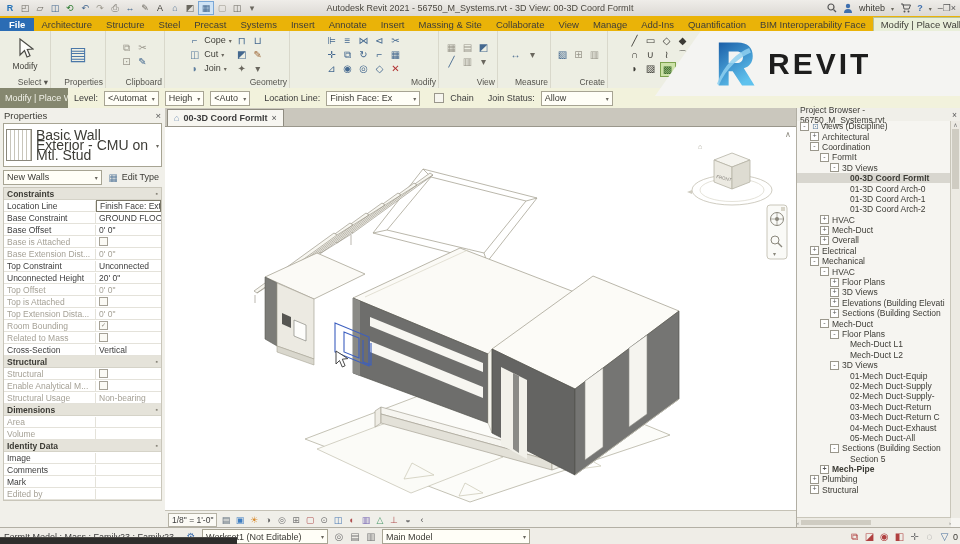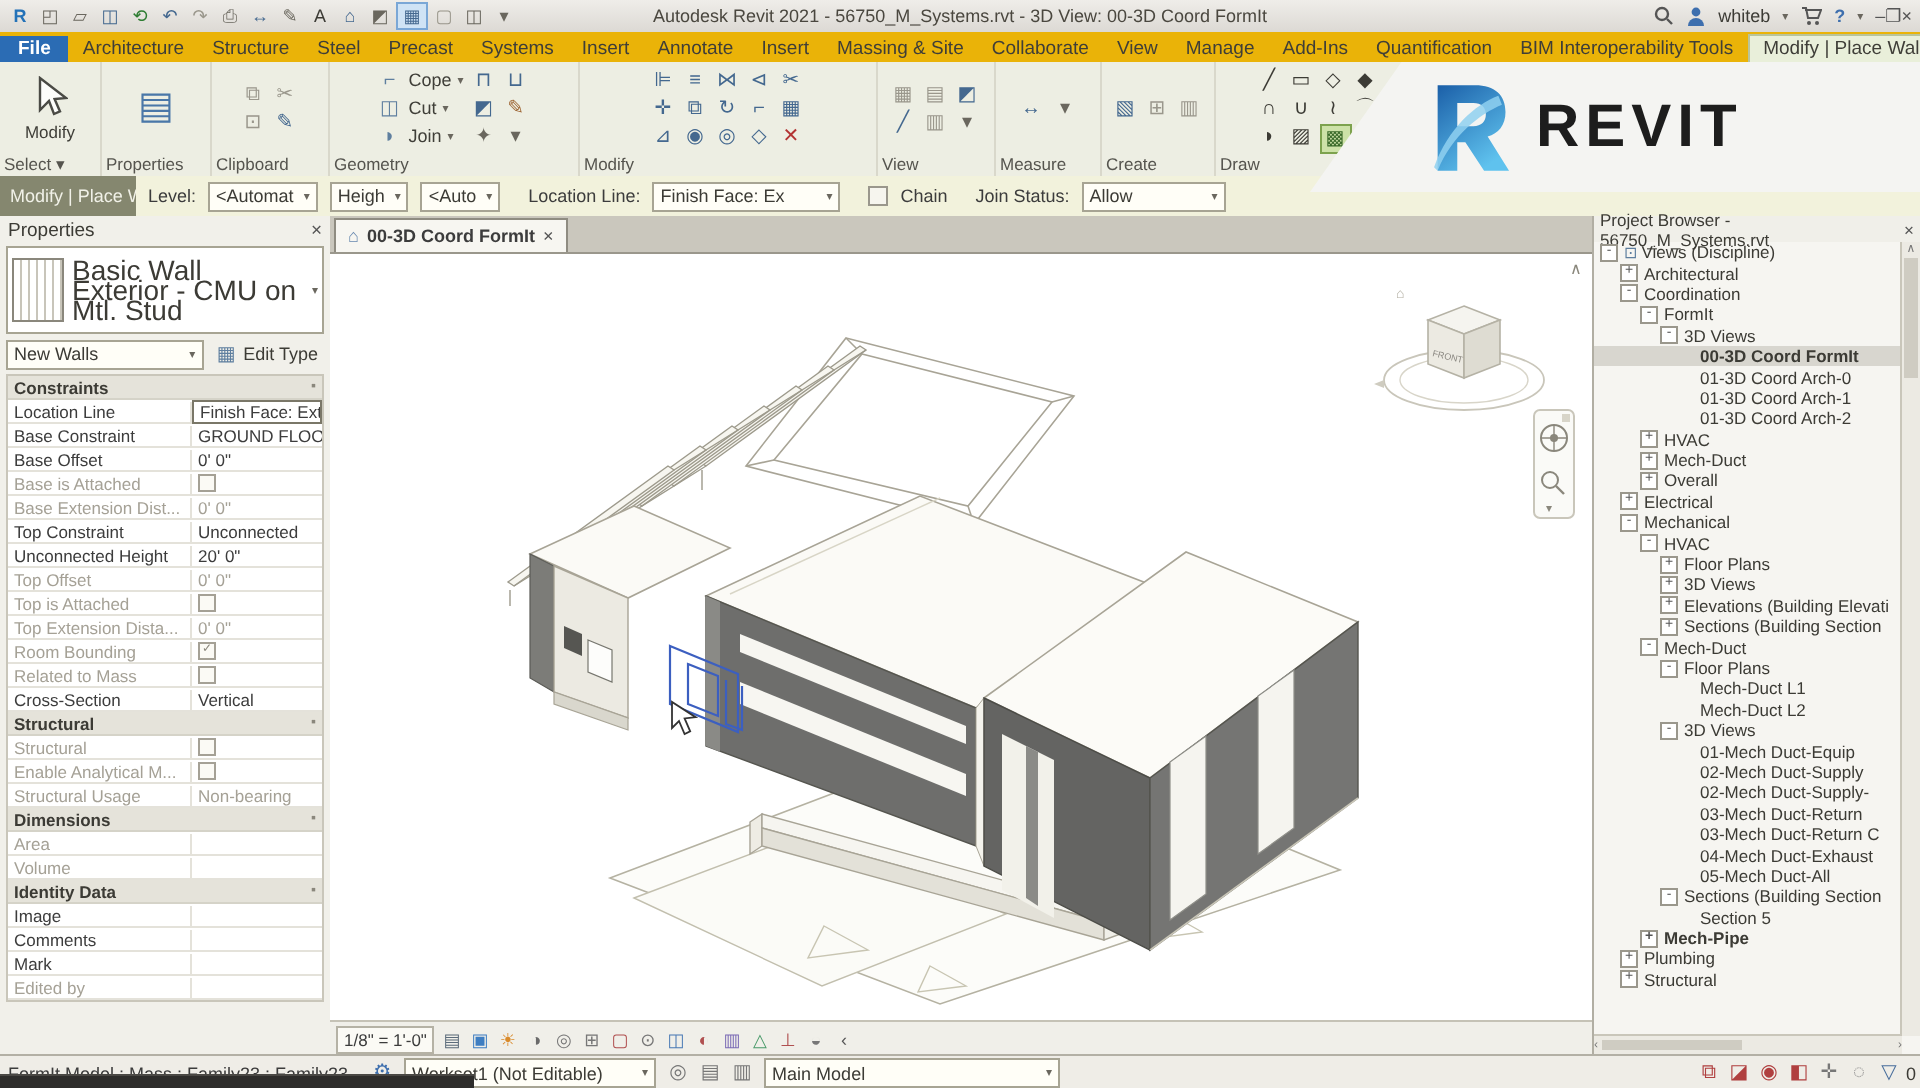--- a/index.html
+++ b/index.html
@@ -19,21 +19,21 @@
   .winbtn{width:14px;text-align:center;color:#555;font-size:9px;}
   
   #tabrow{left:0;top:16px;width:960px;height:15px;background:#eab308;display:flex;align-items:flex-end;border-bottom:1px solid #cfccc0;}
   .tab{padding:1px 7px 1px 7px;font-size:9.5px;color:#3f3e38;white-space:nowrap;}
   .tab.file{background:#2b6cb4;color:#fff;font-weight:bold;padding:1px 9px;}
   .tab.ctx{background:#e9efda;border:1px solid #b9c49a;border-bottom:none;}
   
   #ribbon{left:0;top:31px;width:960px;height:57px;background:#edeee3;border-bottom:1px solid #c9c6ba;display:flex;}
   .panel{border-right:1px solid #d9d8cb;display:flex;flex-direction:column;}
   .panel-body{flex:1;display:flex;align-items:center;justify-content:center;padding:2px 3px;gap:3px;}
-  .panel-label{height:11px;text-align:left;font-size:8.5px;color:#55544e;white-space:nowrap;padding:0 2px;}
+  .panel-label{height:11px;text-align:right;font-size:8.5px;color:#55544e;white-space:nowrap;padding:0 2px;}
   .bigbtn{display:flex;flex-direction:column;align-items:center;justify-content:center;width:42px;gap:1px;}
   .bigbtn .blabel{font-size:8.5px;color:#3f3e38;}
   .bigglyph{font-size:19px;line-height:22px;color:#4a77a8;}
   .grid5{display:grid;grid-template-columns:repeat(5,15px);grid-auto-rows:13px;gap:1px;}
   .grid3{display:grid;grid-template-columns:repeat(3,15px);grid-auto-rows:13px;gap:1px;}
   .grid2{display:grid;grid-template-columns:repeat(2,15px);grid-auto-rows:13px;gap:1px;}
   .geo{display:flex;flex-direction:column;justify-content:center;gap:1px;}
   .geo-row{display:flex;align-items:center;gap:3px;height:13px;font-size:9px;color:#3f3e38;}
   .geo-row .icn{width:13px;}
   .selgr{background:#cde2a8;border:1px solid #7da24e;}
@@ -161,21 +161,21 @@
       <span class="tab">Systems</span>
       <span class="tab">Insert</span>
       <span class="tab">Annotate</span>
       <span class="tab">Insert</span>
       <span class="tab">Massing &amp; Site</span>
       <span class="tab">Collaborate</span>
       <span class="tab">View</span>
       <span class="tab">Manage</span>
       <span class="tab">Add-Ins</span>
       <span class="tab">Quantification</span>
-      <span class="tab">BIM Interoperability Tools</span>
+      <span class="tab">BIM Interoperability Face</span>
       <span class="tab ctx">Modify | Place Wall</span>
     </div>
 </div>
 
 <div id="ribbon" class="abs">
   <div class="panel" style="width:50px;">
     <div class="panel-body">
       <div class="bigbtn">
         <svg width="18" height="22" viewBox="0 0 18 22">
             <path d="M4,1 L4,17 L8.5,12.5 L11,19 L14,17.7 L11.3,11.5 L17,11 Z" fill="#fdfdfb" stroke="#4a4a45" stroke-width="1.2"></path>

